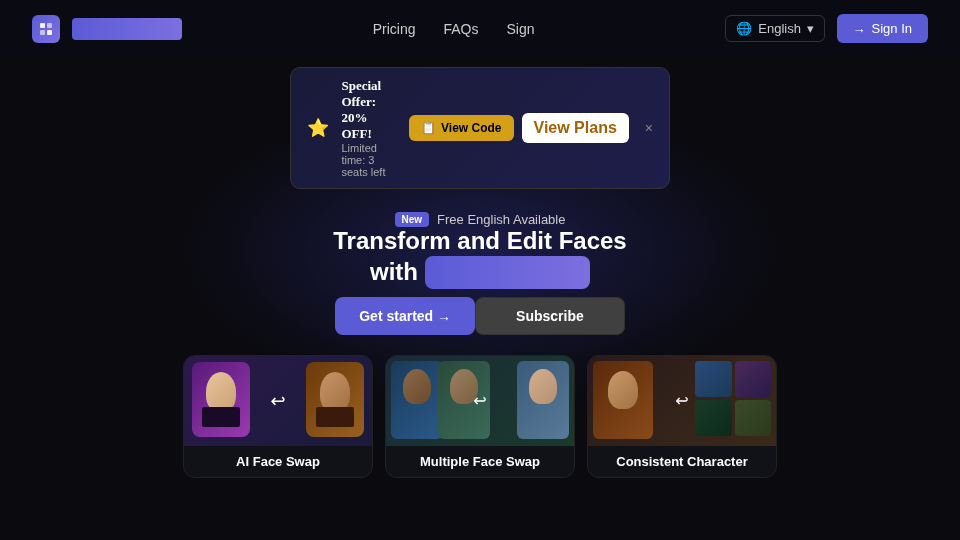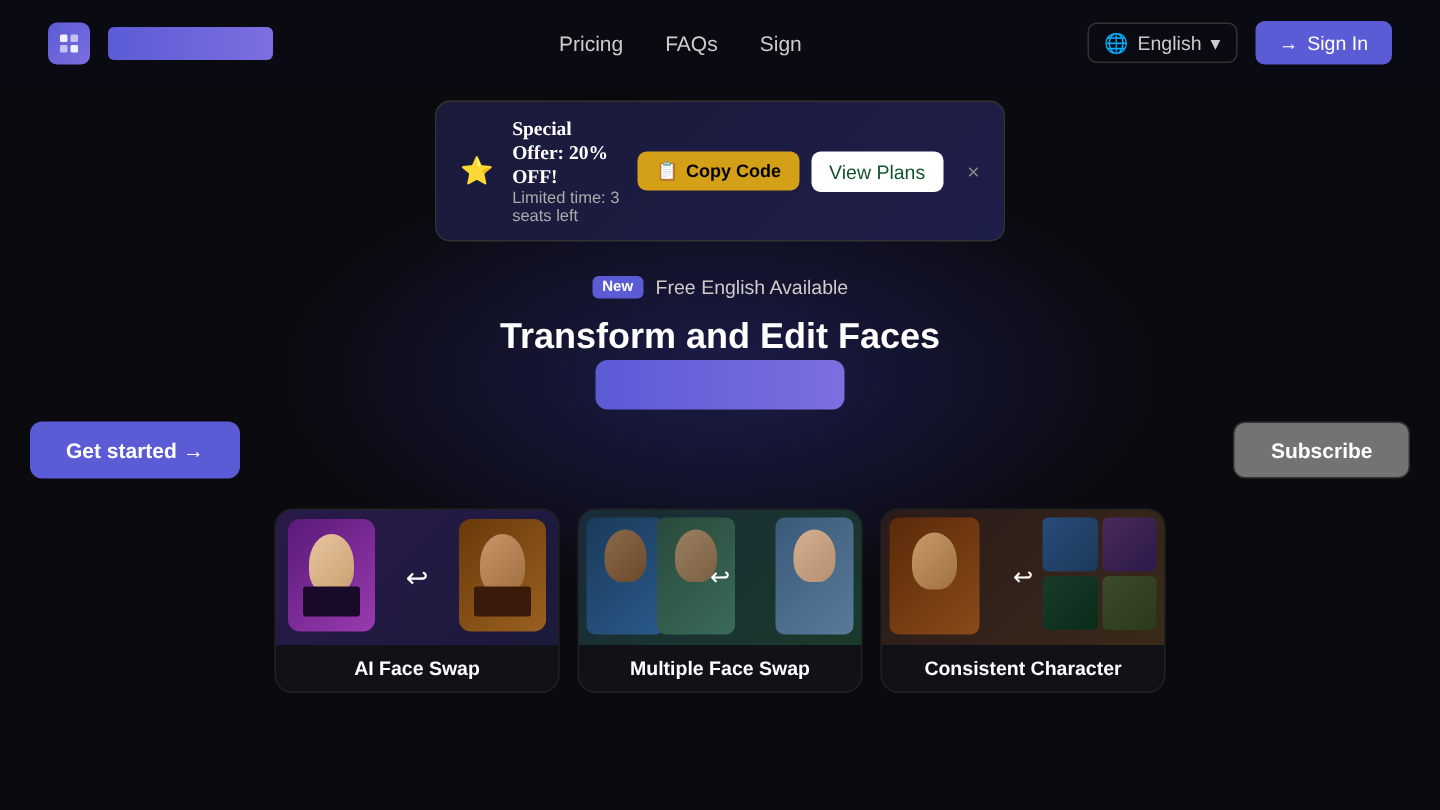--- a/index.html
+++ b/index.html
@@ -138,47 +138,46 @@
       padding: 6px 12px;
       font-size: 12px;
       font-weight: 600;
       cursor: pointer;
       display: flex;
       align-items: center;
       gap: 5px;
     }
     .view-plans-btn {
       background: #fff;
-      color: #14532d;
+      color: #a16207;
       border: none;
       border-radius: 6px;
       padding: 6px 12px;
-      font-size: 13px;
-      font-weight: 400;
+      font-size: 16px;
+      font-weight: 700;
       cursor: pointer;
     }
     .banner-close {
       color: #888;
       cursor: pointer;
       font-size: 14px;
       margin-left: 4px;
     }
 
     
     .hero {
       position: relative;
       z-index: 5;
       text-align: center;
       padding: 10px 20px 16px;
     }
     .new-badge {
       display: inline-flex;
       align-items: center;
       gap: 8px;
-      margin-bottom: 12px;
     }
     .new-tag {
       background: #5b5bd6;
       color: #fff;
       font-size: 10px;
       font-weight: 700;
       padding: 2px 7px;
       border-radius: 4px;
     }
     .free-credits-text {
@@ -201,41 +200,41 @@
     }
     .hero-sub {
       font-size: 13px;
       color: #999;
       max-width: 400px;
       margin: 0 auto 18px;
       line-height: 1.6;
     }
     .hero-actions {
       display: flex;
-      justify-content: space-between;
+      justify-content: center;
     }
     .get-started-btn {
       background: #5b5bd6;
       color: #fff;
       border: none;
       border-radius: 8px;
       padding: 10px 24px;
       font-size: 14px;
       font-weight: 600;
       cursor: pointer;
       display: flex;
       align-items: center;
       gap: 8px;
     }
     .subscribe-btn {
-      background: #737373;
+      background: #404040;
       color: #fff;
       border: 1px solid #333;
       border-radius: 8px;
-      padding: 10px 24px;
+      padding: 10px 40px;
       font-size: 14px;
       font-weight: 600;
       cursor: pointer;
     }
 
     
     .cards-section {
       position: relative;
       z-index: 5;
       display: flex;
@@ -326,36 +325,37 @@
 
 <div class="banner">
   <span class="banner-icon">⭐</span>
   <div class="banner-text-wrap">
     <div class="banner-title">Special Offer: 20% OFF!</div>
     <div class="banner-sub">Limited time: 3 seats left</div>
   </div>
   <div class="banner-actions">
     <button class="copy-code-btn">
       <span>📋</span>
-      <span>Copy Code</span>
+      <span>View Code</span>
     </button>
     <button class="view-plans-btn">
       <span>View Plans</span>
     </button>
   </div>
   <span class="banner-close">×</span>
 </div>
 
 <div class="hero">
   <div class="new-badge">
     <span class="new-tag">New</span>
     <span class="free-credits-text">Free English Available</span>
   </div>
   <h1 class="hero-title">
     <span>Transform and Edit Faces</span><br>
+    <span>with</span>
     <span class="highlight">&nbsp;&nbsp;&nbsp;&nbsp;&nbsp;&nbsp;&nbsp;&nbsp;&nbsp;&nbsp;&nbsp;&nbsp;&nbsp;&nbsp;&nbsp;&nbsp;&nbsp;&nbsp;&nbsp;&nbsp;</span>
   </h1>
   <div class="hero-actions">
     <button class="get-started-btn">
       <span>Get started →</span>
     </button>
     <button class="subscribe-btn">
       <span>Subscribe</span>
     </button>
   </div>

